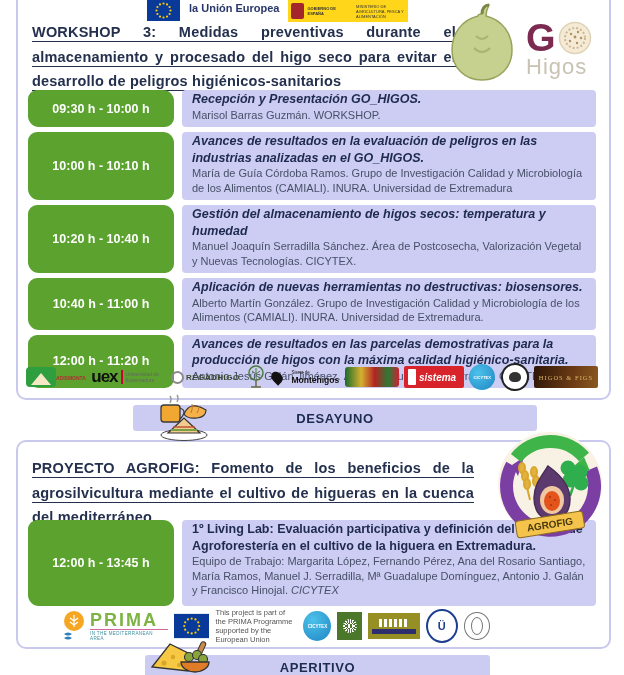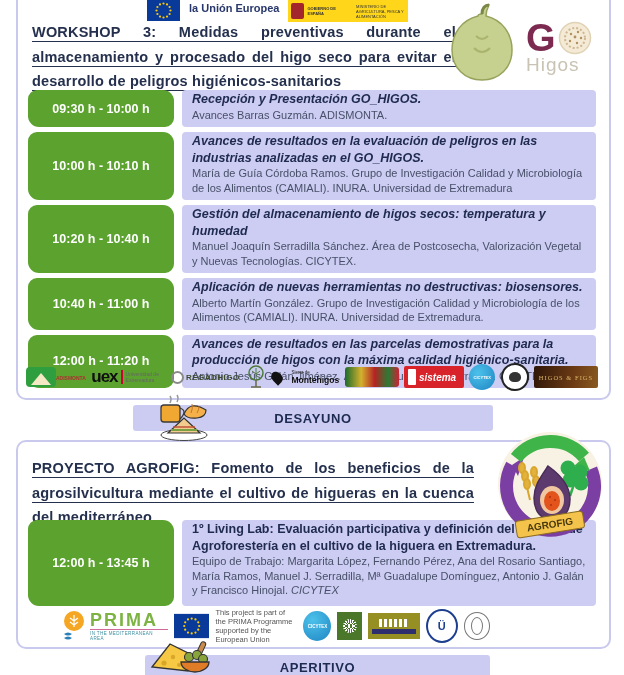--- a/index.html
+++ b/index.html
@@ -19,21 +19,21 @@
 
   
   .big-title{position:absolute;font-size:14.5px;font-weight:600;color:#24304d;line-height:24.5px;text-align:justify;text-decoration:underline;text-underline-offset:4px;letter-spacing:.2px}
   #ws-title{left:14px;top:46px;width:424px}
   #ag-title{left:14px;top:14px;width:442px}
 
   
   .go-logo{position:absolute;left:508px;top:46px;width:86px}
   .go-row{display:flex;align-items:center;gap:2px}
   .go-g{font-size:38px;line-height:36px;font-weight:800;color:#7d2a50}
-  .go-name{font-size:19px;color:#c9c3b4;letter-spacing:1px;margin-top:-2px}
+  .go-name{font-size:22px;color:#c9c3b4;letter-spacing:1px;margin-top:-2px}
 
   
   .rows{position:absolute;left:10px;top:116px;width:568px;display:flex;flex-direction:column;gap:5px}
   .row{display:flex;gap:8px}
   .time{flex:0 0 146px;background:#5ba22e;border-radius:9px 11px 9px 11px;color:#fff;font-weight:bold;font-size:12.5px;display:flex;align-items:center;justify-content:center;text-align:center}
   .cell{flex:1;background:#cdccf2;border-radius:4px;padding:1px 10px 5px}
   .cell .t{font-size:12.5px;font-weight:bold;font-style:italic;color:#1e2a50;line-height:16.5px}
   .cell .t.noi{font-style:normal}
   .cell .d{font-size:11px;color:#475068;line-height:14.5px}
   .cell .d .it{font-style:italic}
@@ -62,21 +62,21 @@
   .sp-zal-t{font-size:10px;font-weight:bold;font-style:italic;color:#fff}
   .circle{border-radius:50%;display:flex;align-items:center;justify-content:center;text-align:center}
   .sp-cicytex{width:26px;height:26px;background:radial-gradient(circle at 35% 35%,#4cc1ea,#1f86c4);color:#fff;font-size:4px;font-weight:bold}
   .sp-pina{width:24px;height:24px;border:2px solid #222;background:#fff}
   .sp-pina i{width:12px;height:10px;background:#333;border-radius:50% 50% 40% 40%;display:block}
   .sp-hf{width:64px;height:22px;background:linear-gradient(100deg,#2e1608,#6b3a14 60%,#8a5a20);border-radius:2px;display:flex;align-items:center;justify-content:center}
   .sp-hf-t{font-family:"Liberation Serif",serif;font-size:6.5px;letter-spacing:1px;color:#d8b468}
 
   
   .break-bar{position:absolute;background:#ccccf2;border-radius:3px;display:flex;align-items:center;justify-content:center;font-weight:bold;color:#1d2b52;font-size:13px;letter-spacing:.6px;z-index:2}
-  #desayuno{left:133px;top:405px;width:360px;height:26px}
+  #desayuno{left:133px;top:405px;width:404px;height:26px}
   #aperitivo{left:145px;top:655px;width:345px;height:24px}
   .break-icon{position:absolute;z-index:3}
   #bk-icon{left:150px;top:392px}
   #ap-icon{left:148px;top:637px}
 
   
   .agrofig-logo{position:absolute;left:472px;top:-18px;width:120px;height:120px;z-index:4}
 
   
   .partners{position:absolute;left:42px;top:166px;width:430px;height:36px;display:flex;align-items:center;gap:6px}
@@ -152,21 +152,21 @@
         </svg>
       </div>
       <div class="go-name">Higos</div>
     </div>
 
     <div class="rows">
       <div class="row">
         <div class="time">09:30 h - 10:00 h</div>
         <div class="cell">
           <div class="t">Recepción y Presentación GO_HIGOS.</div>
-          <div class="d">Avances Barras Guzmán. ADISMONTA.</div>
+          <div class="d">Marisol Barras Guzmán. WORKSHOP.</div>
         </div>
       </div>
       <div class="row">
         <div class="time">10:00 h - 10:10 h</div>
         <div class="cell">
           <div class="t">Avances de resultados en la evaluación de peligros en las industrias analizadas en el GO_HIGOS.</div>
           <div class="d">María de Guía Córdoba Ramos. Grupo de Investigación Calidad y Microbiología de los Alimentos (CAMIALI). INURA. Universidad de Extremadura</div>
         </div>
       </div>
       <div class="row">

